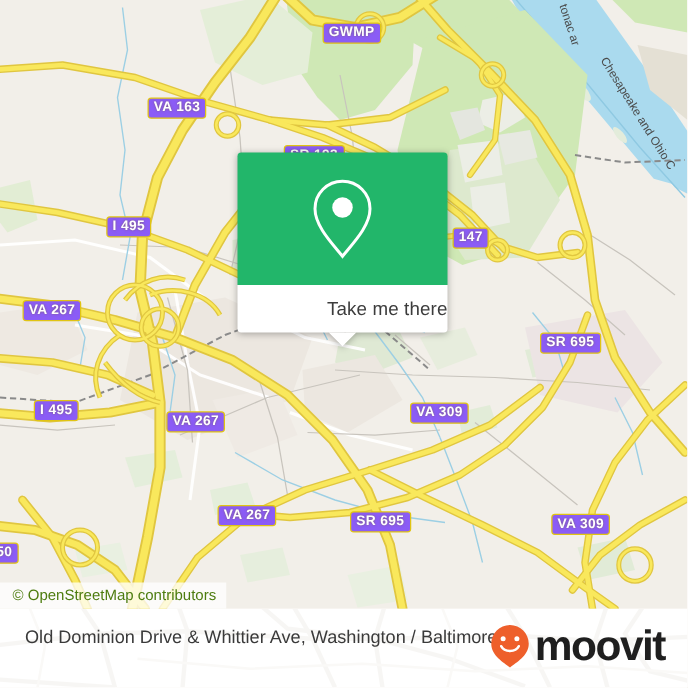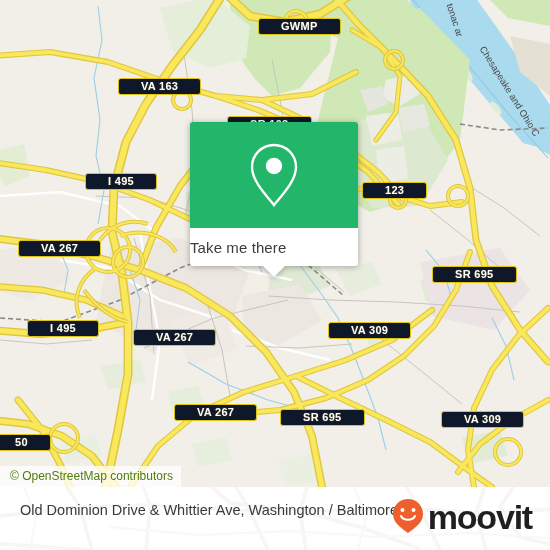--- a/index.html
+++ b/index.html
@@ -28,30 +28,30 @@
     width: 550px;
     height: 487px;
     overflow: hidden;
     background: #f2efe9;
   }
   #map-svg { position: absolute; left: 0; top: 0; }
 
   
   .shield {
     position: absolute;
-    background: #0f172a;
+    background: #8b5cf6;
     border: 1.5px solid #e0c414;
     border-radius: 3px;
     color: #ffffff;
     font-family: "Liberation Sans", sans-serif;
     font-size: 11px;
     font-weight: bold;
     line-height: 15px;
     height: 15px;
-    padding: 0 22px;
+    padding: 0 4px;
     white-space: nowrap;
     text-shadow: 0 0 2px rgba(120,100,0,.55);
     letter-spacing: .3px;
     box-sizing: content-box;
   }
 
   
   .canal-label {
     position: absolute;
     font-size: 9.5px;
@@ -84,21 +84,21 @@
     align-items: center;
     justify-content: center;
   }
   #popup-bottom {
     position: relative;
     background: #ffffff;
     height: 38px;
     border-radius: 0 0 3px 3px;
     display: flex;
     align-items: center;
-    justify-content: flex-start;
+    justify-content: flex-end;
   }
   #popup-label {
     font-size: 15px;
     color: #3c3c3c;
     font-family: "Liberation Sans", sans-serif;
     letter-spacing: .1px;
   }
   #popup-tail {
     position: absolute;
     left: 50%;
@@ -146,21 +146,21 @@
     font-size: 14.5px;
     line-height: 21px;
     color: #3a3a3a;
     font-family: "Liberation Sans", sans-serif;
   }
   #logo {
     position: absolute;
     right: 18px;
     top: 500px;
     display: flex;
-    align-items: flex-end;
+    align-items: center;
     height: 34px;
   }
   #logo-text {
     font-size: 34px;
     font-weight: bold;
     color: #1f1f1f;
     letter-spacing: -1.2px;
     font-family: "Liberation Sans", sans-serif;
     line-height: 34px;
   }
@@ -359,21 +359,21 @@
           <path d="M 100 240 C 112 224 130 218 148 224"></path>
           <path d="M 84 290 C 96 306 110 318 128 322"></path>
         </g>
       </g>
     </svg>
 
     <div class="shield" style="left:258px; top:18px;">GWMP</div>
     <div class="shield" style="left:118px; top:78px;">VA 163</div>
     <div class="shield" style="left:227px; top:116px;">SR 193</div>
     <div class="shield" style="left:85px;  top:173px;">I 495</div>
-    <div class="shield" style="left:362px; top:182px;">123</div>
+    <div class="shield" style="left:362px; top:182px;">147</div>
     <div class="shield" style="left:18px;  top:240px;">VA 267</div>
     <div class="shield" style="left:432px; top:266px;">SR 695</div>
     <div class="shield" style="left:27px;  top:320px;">I 495</div>
     <div class="shield" style="left:133px; top:329px;">VA 267</div>
     <div class="shield" style="left:328px; top:322px;">VA 309</div>
     <div class="shield" style="left:174px; top:404px;">VA 267</div>
     <div class="shield" style="left:280px; top:409px;">SR 695</div>
     <div class="shield" style="left:441px; top:411px;">VA 309</div>
     <div class="shield" style="left:-8px;  top:434px;">50</div>
 

